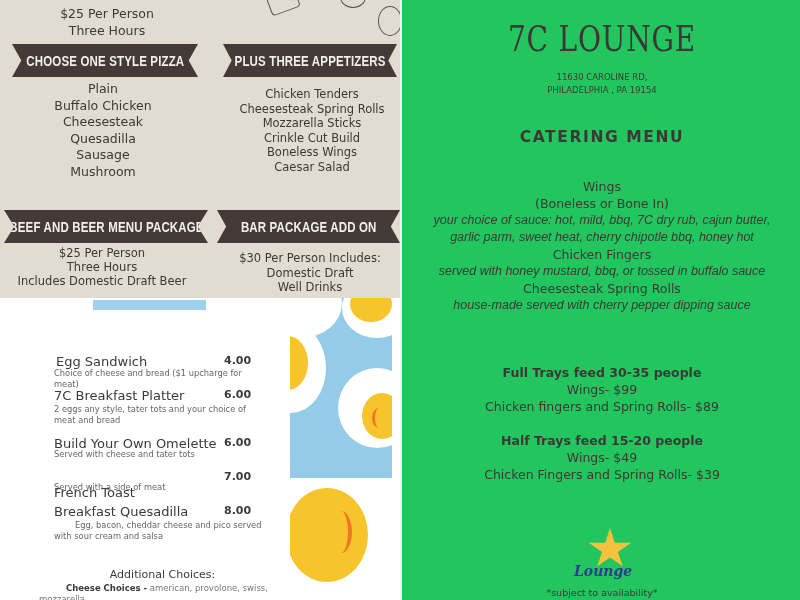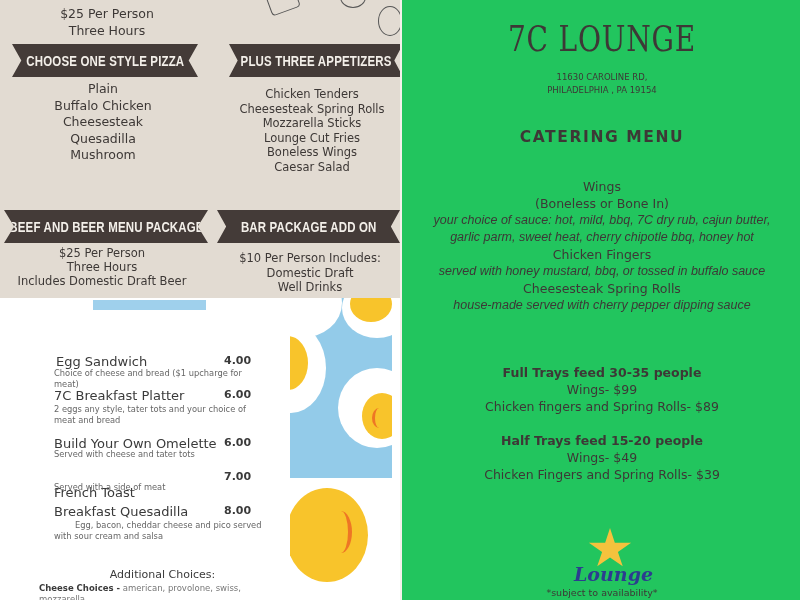--- a/index.html
+++ b/index.html
@@ -31,74 +31,75 @@
   .rp { position: absolute; left: 400px; top: 0; width: 400px; height: 600px; background: #22c55e; border-left: 2px solid #f4f1ec; }
   .rp .c { position: absolute; left: 0; width: 400px; text-align: center; color: #3d3836; }
   .title { font-family: "DejaVu Serif", serif; font-size: 36px; letter-spacing: 1px; transform: scaleX(0.78); transform-origin: center; top: 18px; }
   .addr { font-size: 8.5px; line-height: 13px; }
   .cat { font-size: 15.5px; font-weight: bold; letter-spacing: 1.6px; }
   .it { font-size: 12.5px; line-height: 17px; }
   .ital { font-family: "Liberation Sans", sans-serif; font-style: italic; font-size: 12.5px; line-height: 17px; }
   .bold { font-size: 12.5px; font-weight: bold; }
   .star { position: absolute; left: 186px; top: 528px; width: 44px; height: 42px; background: #f5c23d;
           clip-path: polygon(50% 0%, 61% 35%, 98% 35%, 68% 57%, 79% 91%, 50% 70%, 21% 91%, 32% 57%, 2% 35%, 39% 35%); }
-  .logo-text { position: absolute; left: 172px; top: 563px; font-family: "DejaVu Serif", serif; font-style: italic; font-weight: bold; font-size: 19px; color: #2c3d8f; }
+  .logo-text { position: absolute; left: 172px; top: 563px; font-family: "DejaVu Serif", serif; font-style: italic; font-weight: bold; font-size: 14px; color: #2c3d8f; }
 </style>
 </head>
 <body>
 
 <section class="tl">
   <div class="mush" style="left:340px;top:-14px;width:26px;height:22px;"></div>
   <div class="mush" style="left:378px;top:6px;width:24px;height:30px;"></div>
   <div class="mush" style="left:268px;top:-10px;width:30px;height:22px;border-radius:4px;transform:rotate(-20deg);"></div>
 
   <div class="c" style="left:0;width:214px;top:6px;">
     <div>$25 Per Person</div>
     <div>Three Hours</div>
   </div>
 
   <div class="banner" style="left:12px;top:44px;width:186px;">
       <span>CHOOSE ONE STYLE PIZZA</span>
     </div>
-  <div class="banner" style="left:229px;top:44px;width:174px;">
+  <div class="banner" style="left:223px;top:44px;width:174px;">
       <span>PLUS THREE APPETIZERS</span>
     </div>
 
   <div class="c" style="left:0;width:206px;top:81px;">
     <div>Plain</div>
     <div>Buffalo Chicken</div>
     <div>Cheesesteak</div>
     <div>Quesadilla</div>
+    <div>Sausage</div>
     <div>Mushroom</div>
   </div>
 
   <div class="c" style="left:226px;width:172px;top:87px;font-size:11.5px;line-height:14.6px;">
     <div>Chicken Tenders</div>
     <div>Cheesesteak Spring Rolls</div>
     <div>Mozzarella Sticks</div>
-    <div>Lounge Cut Fries</div>
+    <div>Crinkle Cut Build</div>
     <div>Boneless Wings</div>
     <div>Caesar Salad</div>
   </div>
 
   <div class="banner" style="left:4px;top:210px;width:204px;">
       <span>BEEF AND BEER MENU PACKAGE</span>
     </div>
   <div class="banner" style="left:217px;top:210px;width:183px;">
       <span>BAR PACKAGE ADD ON</span>
     </div>
 
   <div class="c" style="left:0;width:204px;top:246px;font-size:11.5px;line-height:14px;">
     <div>$25 Per Person</div>
     <div>Three Hours</div>
     <div>Includes Domestic Draft Beer</div>
   </div>
 
   <div class="c" style="left:220px;width:180px;top:251px;font-size:11.5px;line-height:14.6px;">
-    <div>$10 Per Person Includes:</div>
+    <div>$30 Per Person Includes:</div>
     <div>Domestic Draft</div>
     <div>Well Drinks</div>
   </div>
 </section>
 
 <section class="bl">
   <div style="position:absolute;left:93px;top:2px;width:113px;height:10px;background:#9fd0ec;"></div>
 
   <div class="item" style="top:56px;left:56px;">Egg Sandwich</div>
   <div class="price" style="top:56px;">4.00</div>
@@ -117,21 +118,21 @@
   <div class="price" style="top:172px;">7.00</div>
   <div class="desc" style="top:184px;">Served with a side of meat</div>
 
   <div class="item" style="top:206px;">Breakfast Quesadilla</div>
   <div class="price" style="top:206px;">8.00</div>
   <div class="desc" style="top:222px;padding-left:21px;">Egg, bacon, cheddar cheese and pico served</div>
   <div class="desc" style="top:233px;">with sour cream and salsa</div>
 
   <div style="position:absolute;left:40px;width:245px;text-align:center;top:270px;font-size:11px;color:#3a3a3a;">Additional Choices:</div>
   <div style="position:absolute;left:39px;top:285px;width:240px;font-size:8.5px;line-height:11px;color:#777;">
-    <span style="font-weight:bold;color:#3a3a3a;">Cheese Choices -</span><span> american, provolone, swiss, mozzarella,</span><br>
+    <span style="font-weight:bold;color:#3a3a3a;margin-left:27px;">Cheese Choices -</span><span> american, provolone, swiss, mozzarella,</span><br>
     
   </div>
 
   <div class="pattern">
     <div class="blue" style="left:0;top:0;width:102px;height:180px;"></div>
     <div class="white" style="left:-30px;top:-30px;width:82px;height:70px;"></div>
     <div class="white" style="left:-34px;top:25px;width:70px;height:90px;"></div>
     <div class="white" style="left:52px;top:-20px;width:70px;height:60px;"></div>
     <div class="white" style="left:48px;top:70px;width:78px;height:80px;"></div>
     <div class="yolk" style="left:60px;top:-12px;width:42px;height:36px;"></div>

